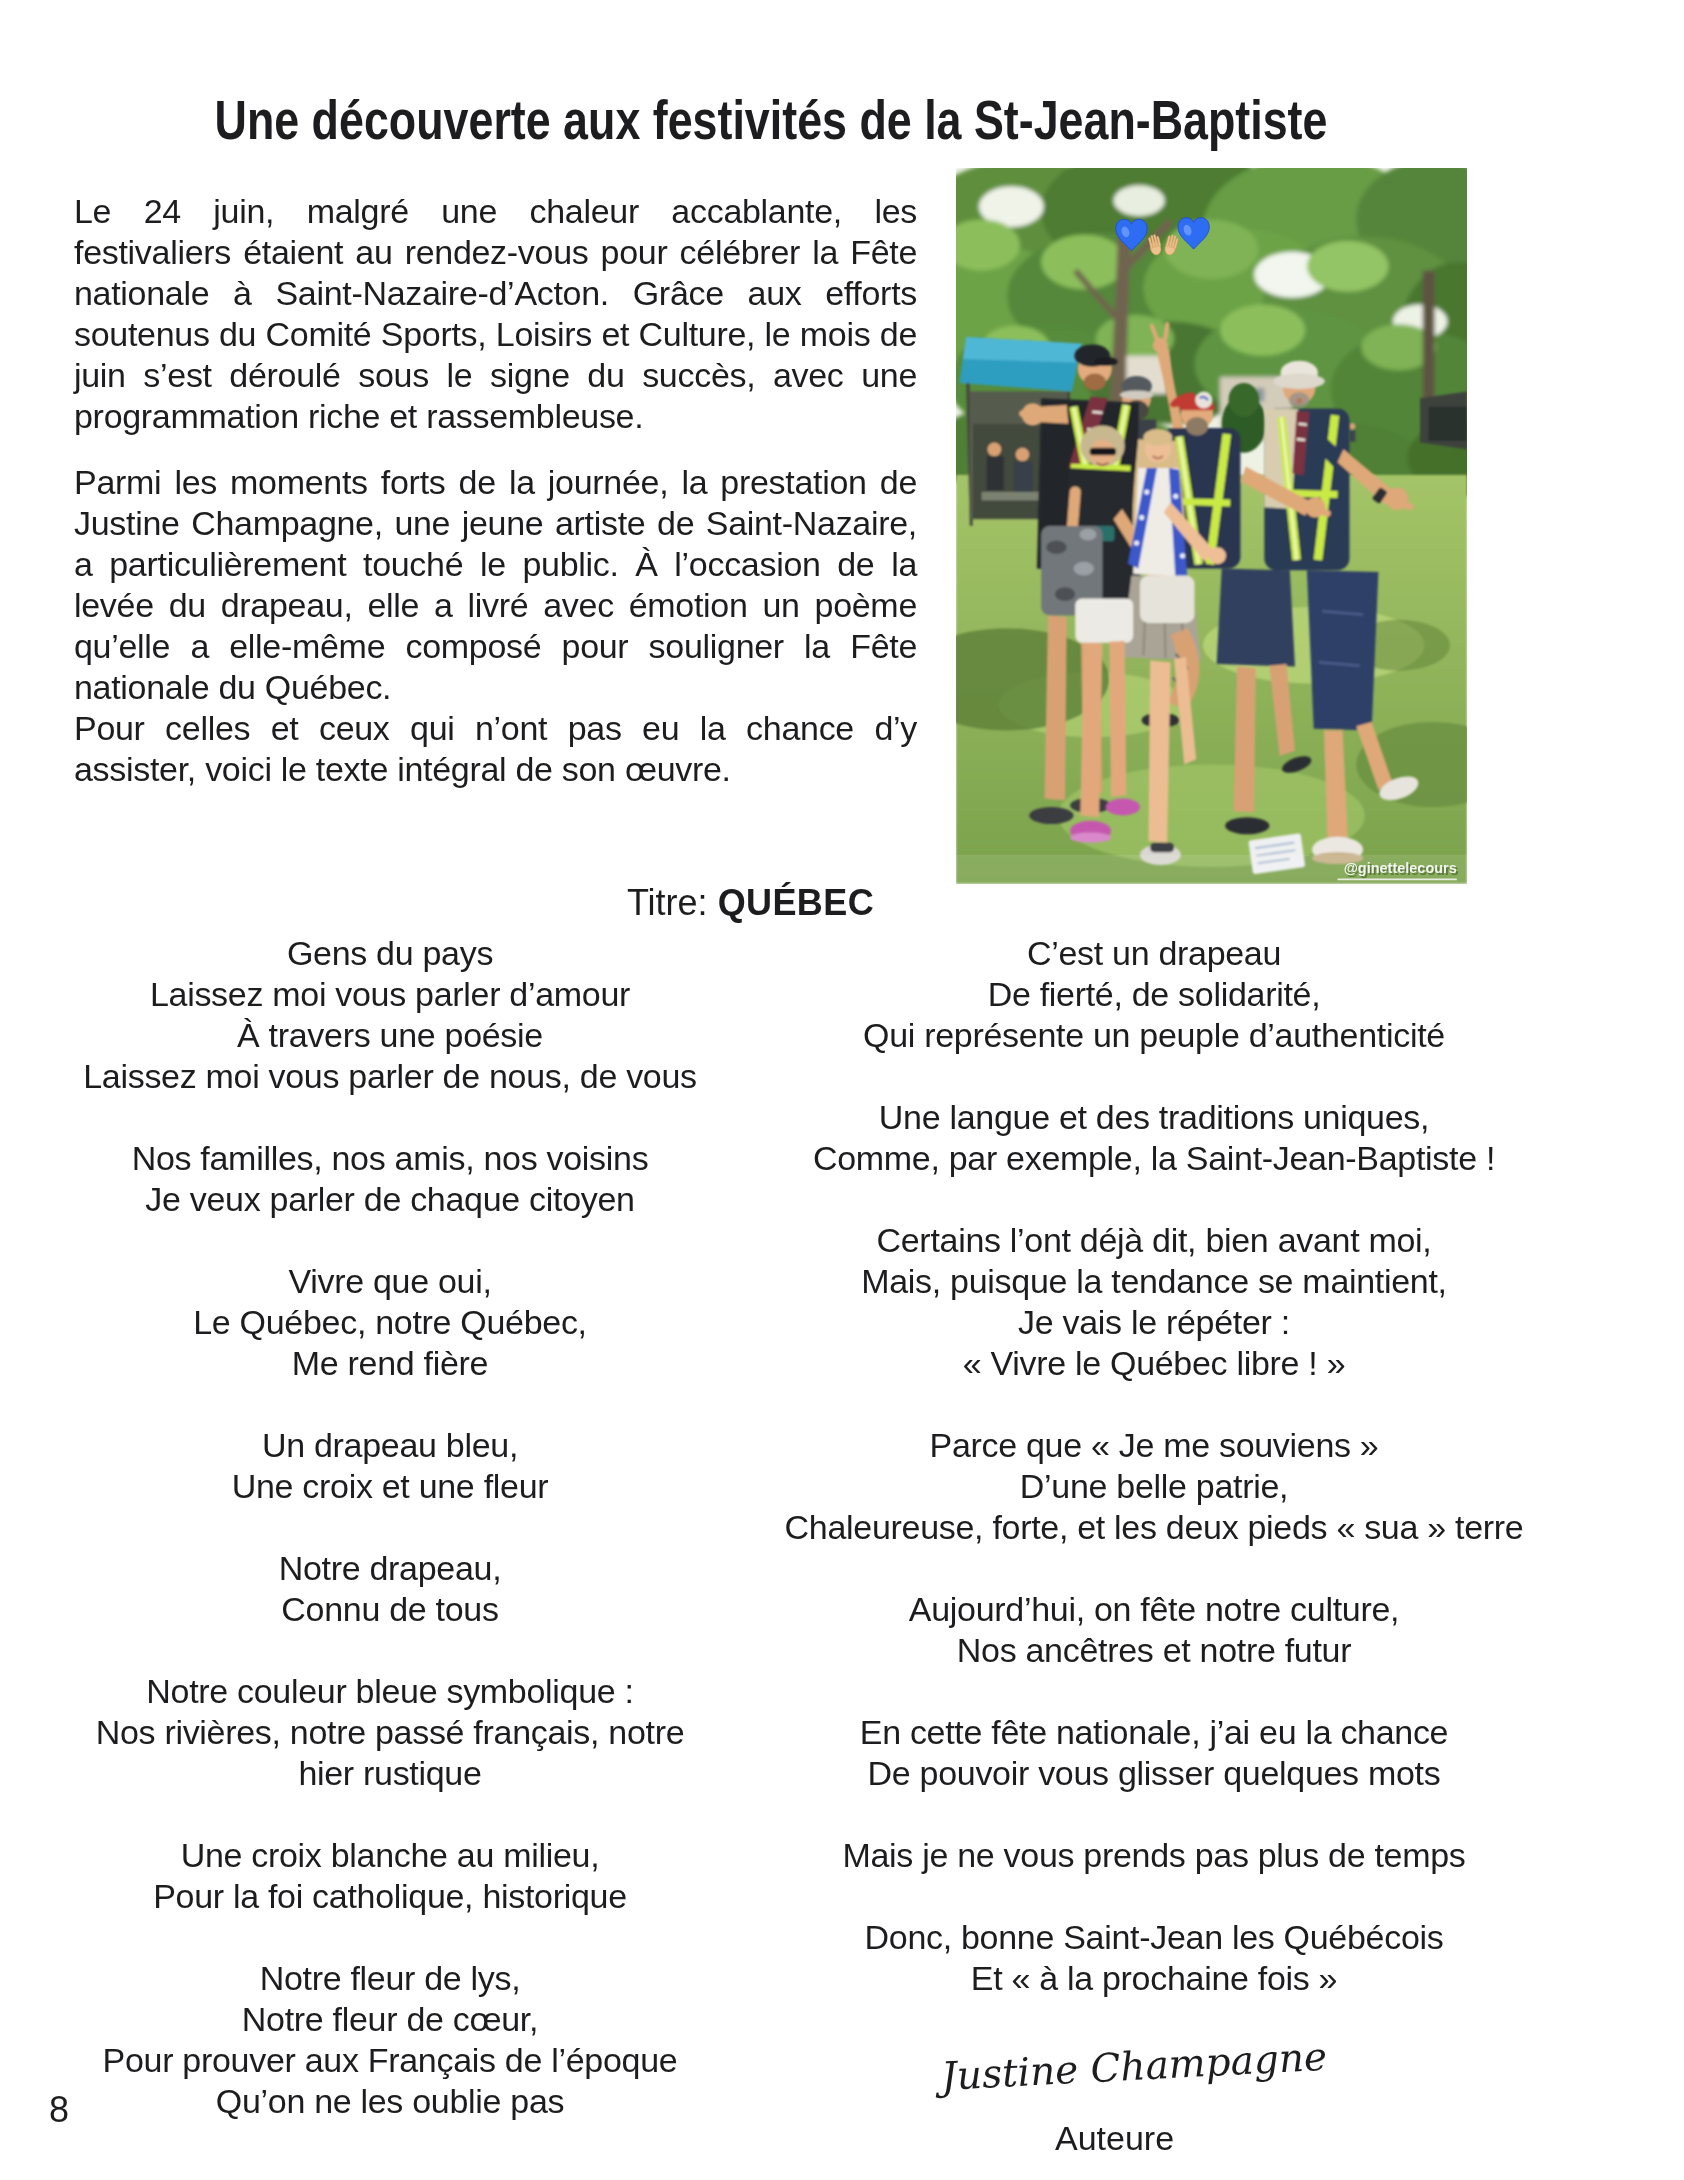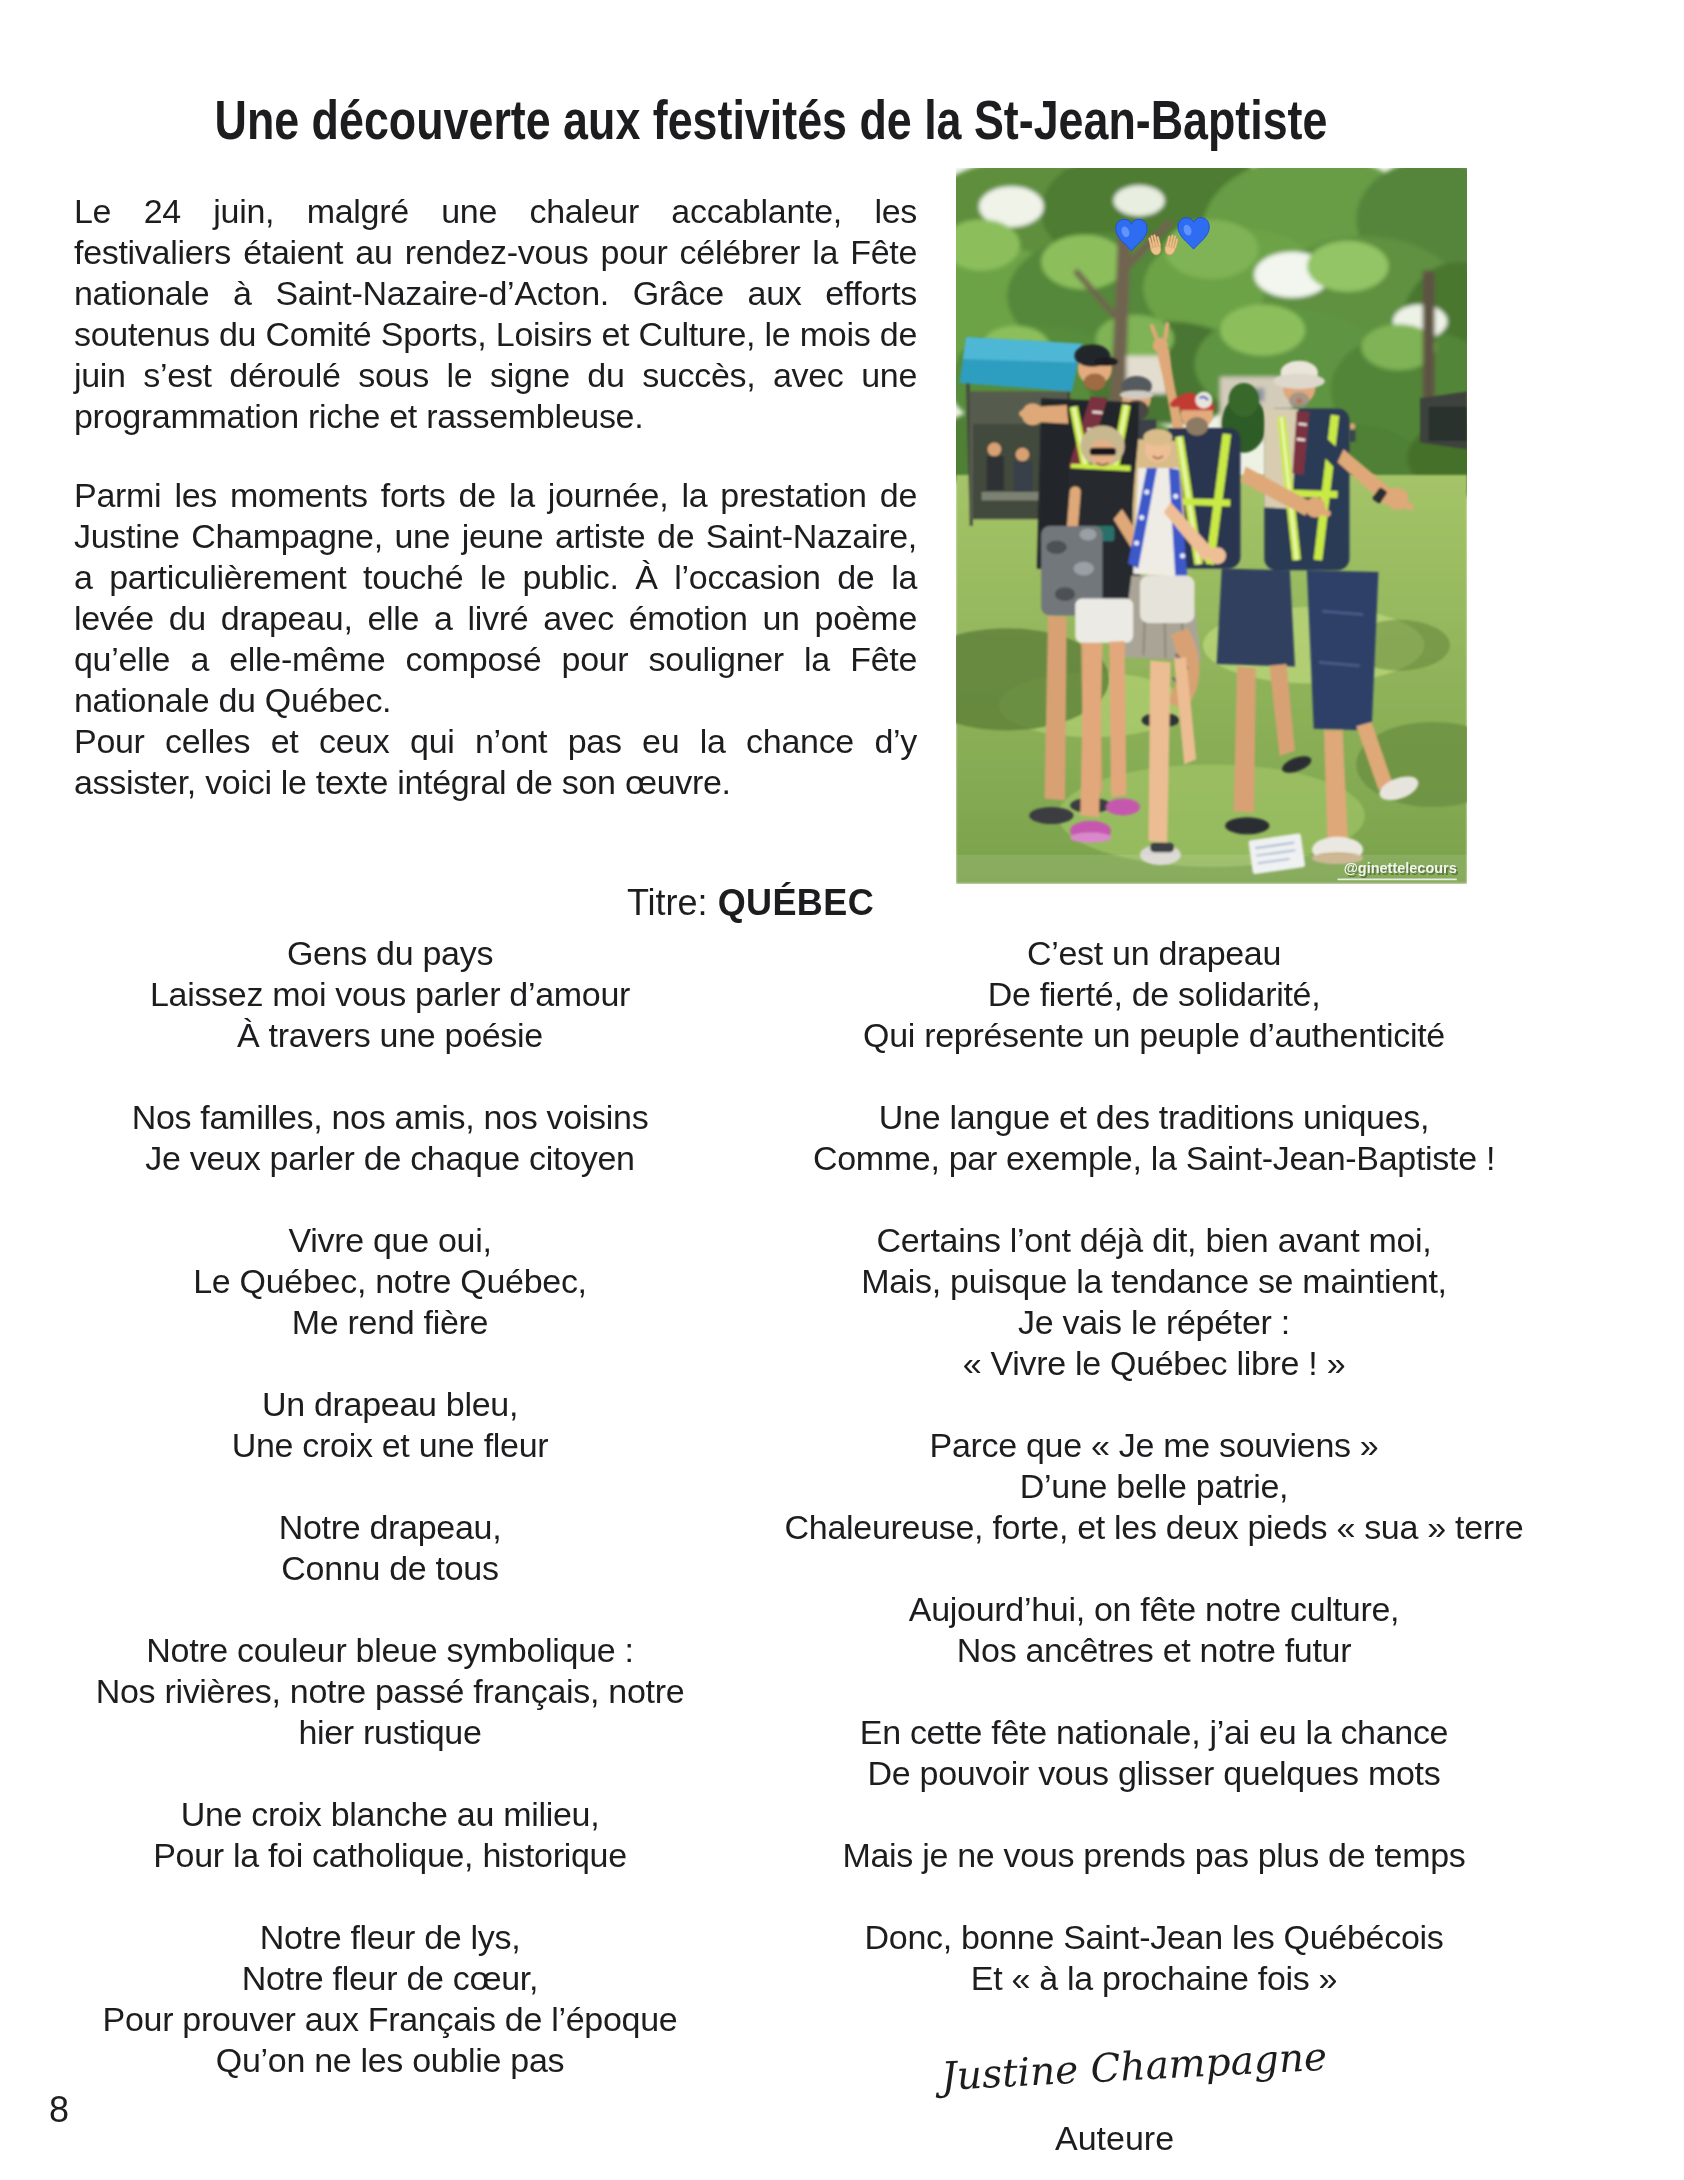--- a/index.html
+++ b/index.html
@@ -10,21 +10,21 @@
   .title {
     position:absolute; left:0; top:87px; width:1542px; margin:0;
     text-align:center; font-size:56px; font-weight:700; white-space:nowrap;
     transform:scaleX(0.8); transform-origin:771px 50%; letter-spacing:0;
   }
   .intro {
     position:absolute; left:74px; top:191px; width:843px;
     font-size:34px; line-height:41px; text-align:justify; letter-spacing:-0.3px;
   }
   .intro p { margin:0; }
-  .intro p.gap { margin-top:38px; }
+  .intro p.gap { margin-top:25px; }
   .photo { position:absolute; left:956px; top:168px; width:511px; height:716px;text-align:center; }
   .photo svg { display:block; width:100%; height:100%; }
   .poem-heading {
     position:absolute; top:882px; left:0; width:1501px; text-align:center;
     font-size:36px; white-space:nowrap;
   }
   .poem-heading .ttl { font-weight:700; letter-spacing:0.4px; }
   .poem-col {
     position:absolute; top:933px; font-size:34px; line-height:41px;
     text-align:center; letter-spacing:-0.3px;
@@ -337,20 +337,21 @@
   <div class="poem-heading">
     <span>Titre:</span>
     <span class="ttl">QUÉBEC</span>
   </div>
 
   <div class="poem-col poem-left">
     <p class="stanza">
       <span class="pline">Gens du pays</span>
       <span class="pline">Laissez moi vous parler d’amour</span>
       <span class="pline">À travers une poésie</span>
+      <span class="pline">Laissez moi vous parler de nous, de vous</span>
     </p>
     <p class="stanza">
       <span class="pline">Nos familles, nos amis, nos voisins</span>
       <span class="pline">Je veux parler de chaque citoyen</span>
     </p>
     <p class="stanza">
       <span class="pline">Vivre que oui,</span>
       <span class="pline">Le Québec, notre Québec,</span>
       <span class="pline">Me rend fière</span>
     </p>

